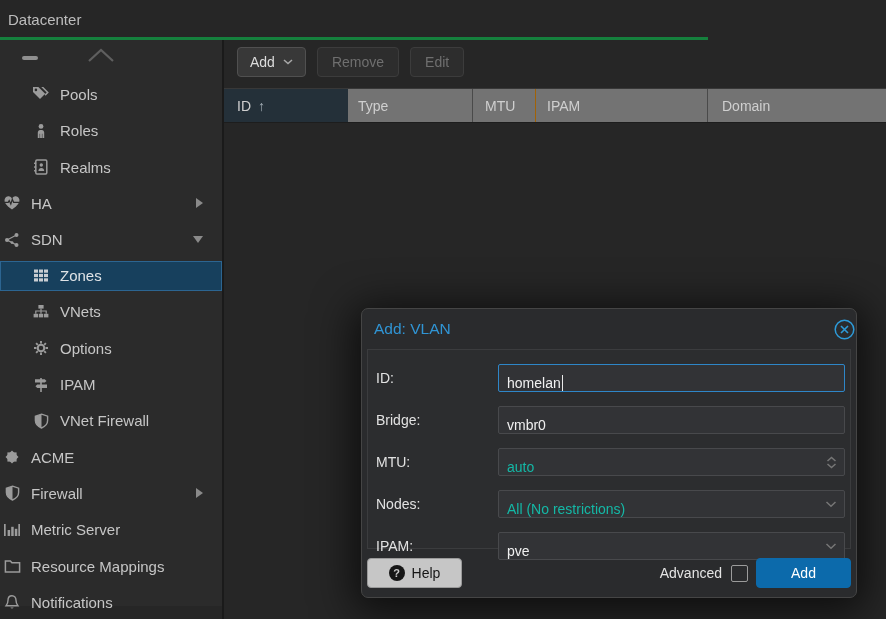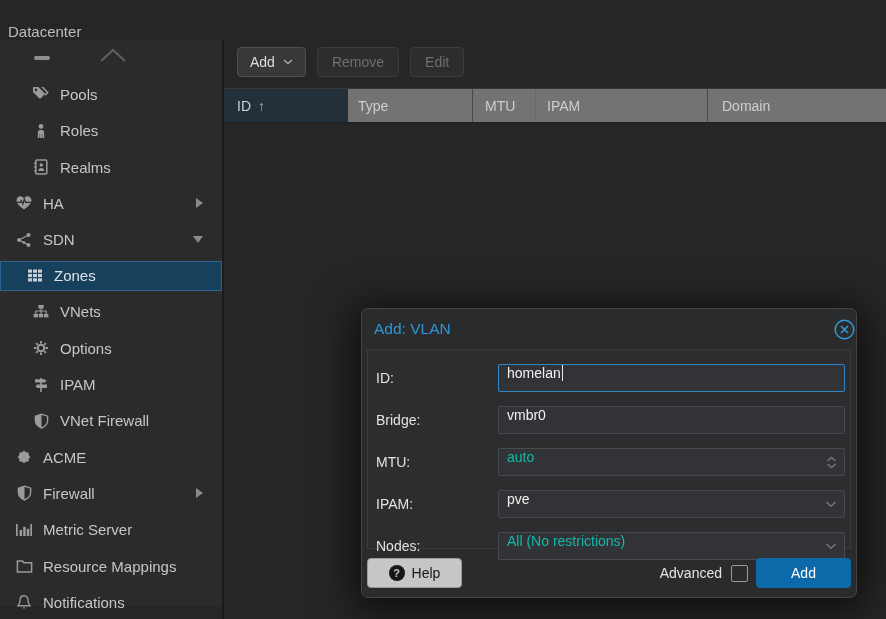--- a/index.html
+++ b/index.html
@@ -5,33 +5,33 @@
   * { box-sizing: border-box; margin: 0; padding: 0; }
   html,body { width:886px; height:619px; }
   body {
     font-family: "Liberation Sans", "DejaVu Sans", sans-serif;
     background:#262626; color:#c6c6c6; overflow:hidden; position:relative;
     -webkit-font-smoothing:antialiased;
   }
   svg { display:block; }
 
   
-  .topbar { position:absolute; top:12px; left:0; width:708px; height:39px;
-    background:#262626; border-bottom:1px solid #15803d; display:flex; align-items:center; }
+  .topbar { position:absolute; top:2px; left:0; width:708px; height:39px;
+    background:#262626; border-bottom:4px solid #15803d; display:flex; align-items:center; }
   .topbar .title { margin-left:8px; font-size:15px; color:#bdbdbd; }
 
   
   .sidebar { position:absolute; top:40px; left:0; width:222px; bottom:13px; background:#2b2b2b; }
   .sidebar-divider { position:absolute; top:40px; left:222px; width:2px; bottom:0; background:#1a1a1a; }
   .nav { list-style:none; position:absolute; top:0; left:0; right:0; }
-  .nav li { height:36.3px; display:flex; align-items:center; padding-left:14px; cursor:default; }
+  .nav li { height:36.3px; display:flex; align-items:center; padding-left:2px; cursor:default; }
   .nav li.sub { padding-left:31px; }
   .nav li .nav-icon { width:20px; display:flex; justify-content:center; margin-right:9px; color:#9b9b9b; flex:none; }
   .nav li .nav-label { font-size:15px; color:#c6c6c6; white-space:nowrap; }
-  .nav li.selected { height:30px; margin:3px 0; background:#17405d; border:1px solid #2c6591; padding-left:24px; }
+  .nav li.selected { height:30px; margin:3px 0; background:#17405d; border:1px solid #2c6591; padding-left:30px; }
   .nav li.selected .nav-icon { color:#c9ced3; }
   .nav li.selected .nav-label { color:#dfe3e6; }
   .expander { margin-left:auto; margin-right:19px; flex:none; }
   .arrow-right { width:0; height:0; border-left:7px solid #8a8a8a; border-top:5px solid transparent; border-bottom:5px solid transparent; }
   .arrow-down { width:0; height:0; border-top:7px solid #8a8a8a; border-left:5px solid transparent; border-right:5px solid transparent; }
   .clipped-dash { width:16px; height:4px; border-radius:2px; background:#8f8f8f; margin-left:20px; }
   .clipped-chevron { margin-left:48px; margin-bottom:8px; }
 
   
   .main { position:absolute; top:40px; left:224px; right:0; bottom:0; background:#262626; }
@@ -58,21 +58,21 @@
     background:#2a2b2d; border:1px solid #454545; border-radius:7px;
     box-shadow:0 6px 40px 8px rgba(0,0,0,.65); }
   .dlg-titlebar { height:40px; display:flex; align-items:center; padding:0 0 0 12px;text-align:center; }
   .dlg-title { font-size:15.5px; color:#3095d5; }
   .dlg-close { margin-left:auto; cursor:pointer; }
   .dlg-body { position:absolute; top:40px; left:5px; right:5px; bottom:48px;
     background:#2c2d2f; border:1px solid #3b3c3e; padding:14px 5px 6px 8px; }
   .field-row { display:flex; height:28px; margin-bottom:14px; }
   .f-label { width:122px; font-size:14px; color:#e2e2e2; line-height:28px; flex:none; }
   .f-input { flex:1; background:#323336; border:1px solid #48494c; border-radius:2px;
-    display:flex; align-items:flex-start; padding:0 8px; font-size:14px; color:#f0f0f0; position:relative; }
+    display:flex; align-items:flex-end; padding:0 8px; font-size:14px; color:#f0f0f0; position:relative; }
   .f-input.focused { border-color:#2e86c8; }
   .f-value.ph { color:#14b8a6; }
   .caret-bar { display:inline-block; width:1px; height:16px; background:#e9e9e9; margin-left:1px; }
   .field-ctl { position:absolute; right:7px; top:0; bottom:0; display:flex; flex-direction:column;
     justify-content:center; color:#767676; }
   .field-ctl.spin svg + svg { margin-top:1px; }
 
   .dlg-footer { position:absolute; left:0; right:0; bottom:0; height:48px;
     display:flex; align-items:center; padding:0 5px; }
   .help-btn { width:95px; height:30px; background:#c6c6c6; border:1px solid #9a9a9a; border-radius:4px;
@@ -366,43 +366,43 @@
               <path d="M1.5 5L5.5 1.4 9.5 5" fill="none" stroke="currentColor" stroke-width="1.5"></path>
             </svg>
           <svg width="11" height="6" viewBox="0 0 11 6">
               <path d="M1.5 1l4 3.6L9.5 1" fill="none" stroke="currentColor" stroke-width="1.5"></path>
             </svg>
         </span>
       </div>
     </div>
 
     <div class="field-row">
+      <label class="f-label">Nodes:</label>
+      <div class="f-input">
+        <span class="f-value ph">All (No restrictions)</span>
+        <span class="field-ctl">
+          <svg width="12" height="7" viewBox="0 0 12 7">
+              <path d="M1.5 1l4.5 4.2L10.5 1" fill="none" stroke="currentColor" stroke-width="1.5"></path>
+            </svg>
+        </span>
+      </div>
+    </div>
+
+    <div class="field-row">
       <label class="f-label">IPAM:</label>
       <div class="f-input">
         <span class="f-value">pve</span>
         <span class="field-ctl">
           <svg width="12" height="7" viewBox="0 0 12 7">
               <path d="M1.5 1l4.5 4.2L10.5 1" fill="none" stroke="currentColor" stroke-width="1.5"></path>
             </svg>
         </span>
       </div>
     </div>
 
-    <div class="field-row">
-      <label class="f-label">Nodes:</label>
-      <div class="f-input">
-        <span class="f-value ph">All (No restrictions)</span>
-        <span class="field-ctl">
-          <svg width="12" height="7" viewBox="0 0 12 7">
-              <path d="M1.5 1l4.5 4.2L10.5 1" fill="none" stroke="currentColor" stroke-width="1.5"></path>
-            </svg>
-        </span>
-      </div>
-    </div>
-
   </div>
 
   <div class="dlg-footer">
     <button class="help-btn">
       <span class="q-icon">?</span>
       <span>Help</span>
     </button>
     <div class="footer-right">
       <span class="adv-label">Advanced</span>
       <span class="adv-checkbox"></span>

